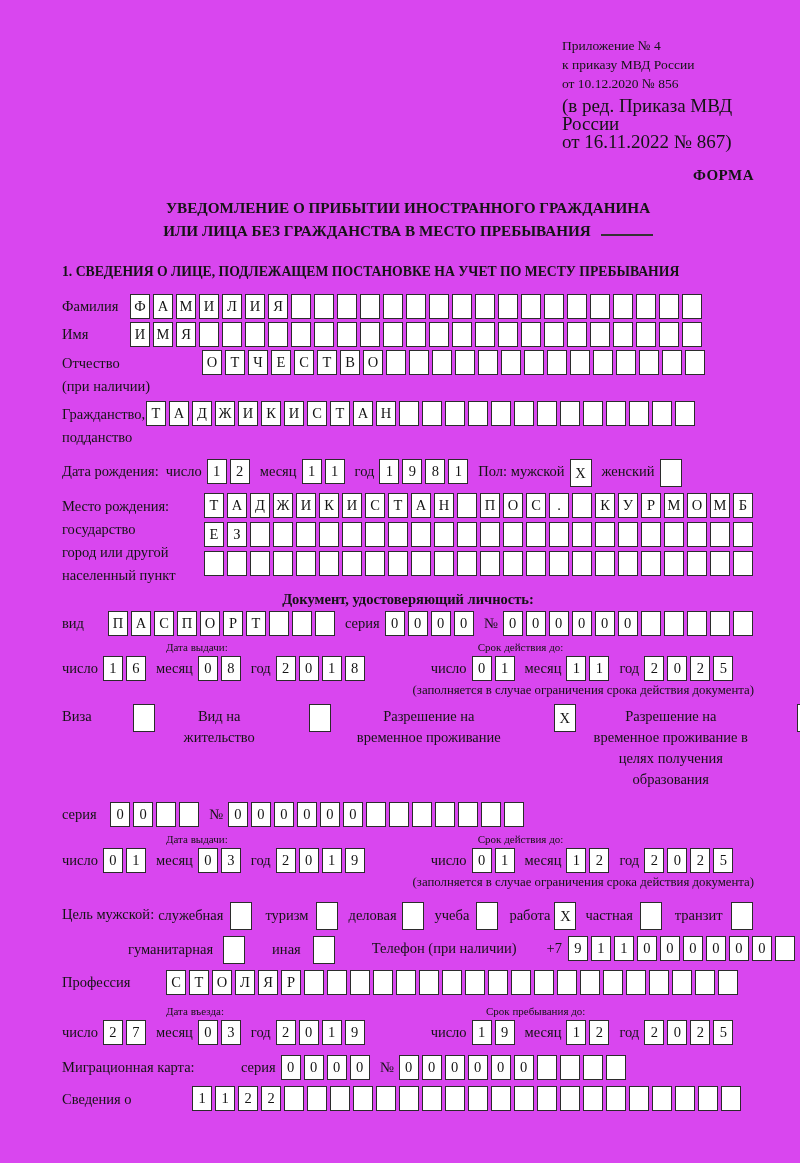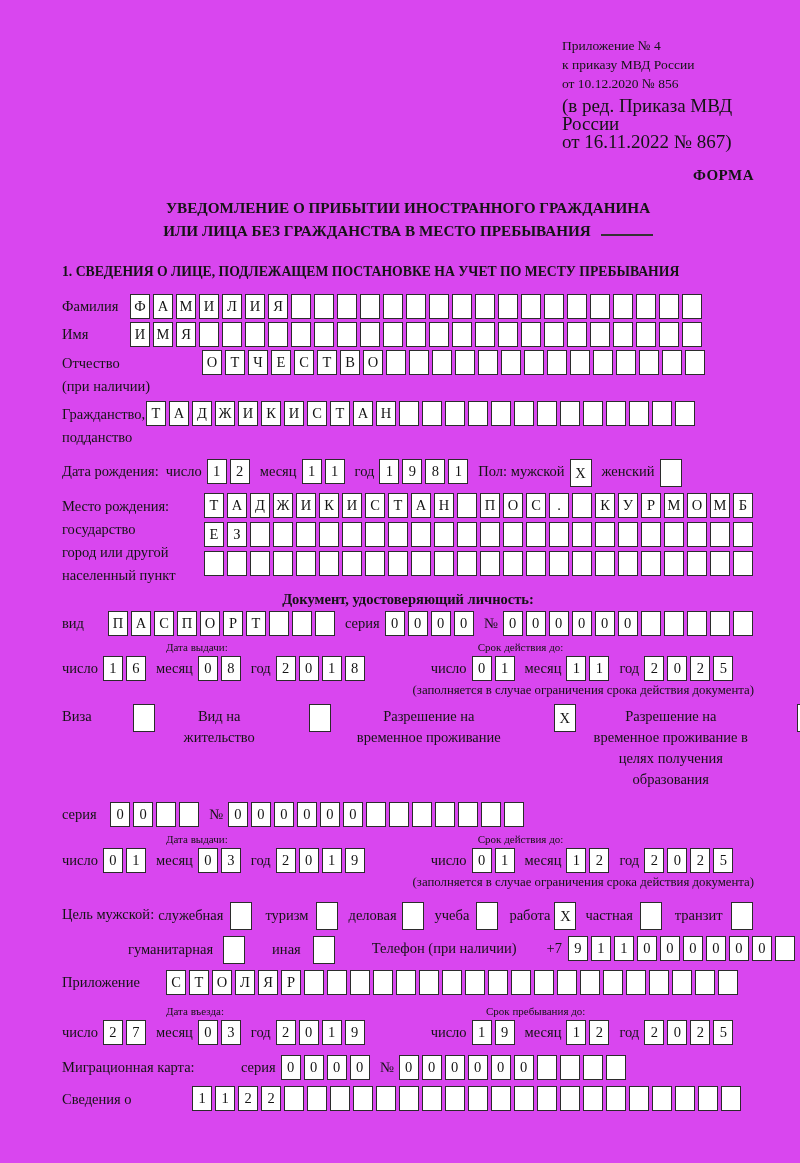--- a/index.html
+++ b/index.html
@@ -565,21 +565,21 @@
         <span class="cell">0</span>
         <span class="cell">0</span>
         <span class="cell">0</span>
         <span class="cell">0</span>
         <span class="cell">0</span>
         <span class="cell"></span>
       </span>
   </div>
 
   <div class="row mt6">
-    <span class="lbl" style="width:104px">Приложение</span>
+    <span class="lbl" style="width:104px">Профессия</span>
     <span class="cells">
         <span class="cell">С</span>
         <span class="cell">Т</span>
         <span class="cell">О</span>
         <span class="cell">Л</span>
         <span class="cell">Я</span>
         <span class="cell">Р</span>
         <span class="cell"></span>
         <span class="cell"></span>
         <span class="cell"></span>

